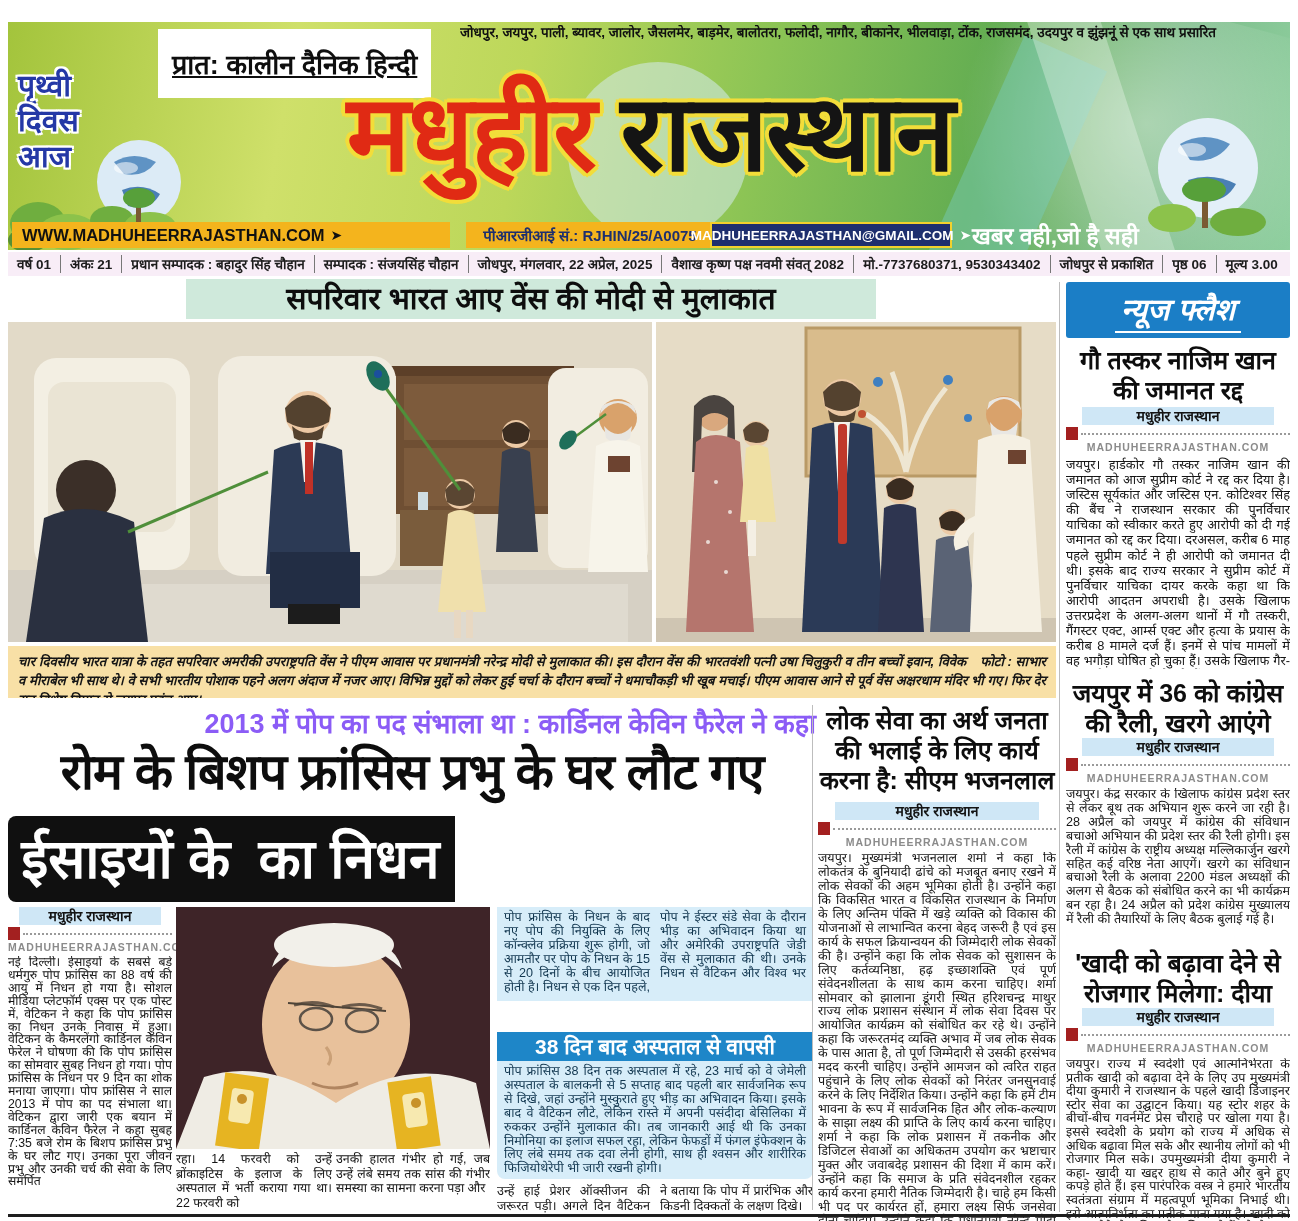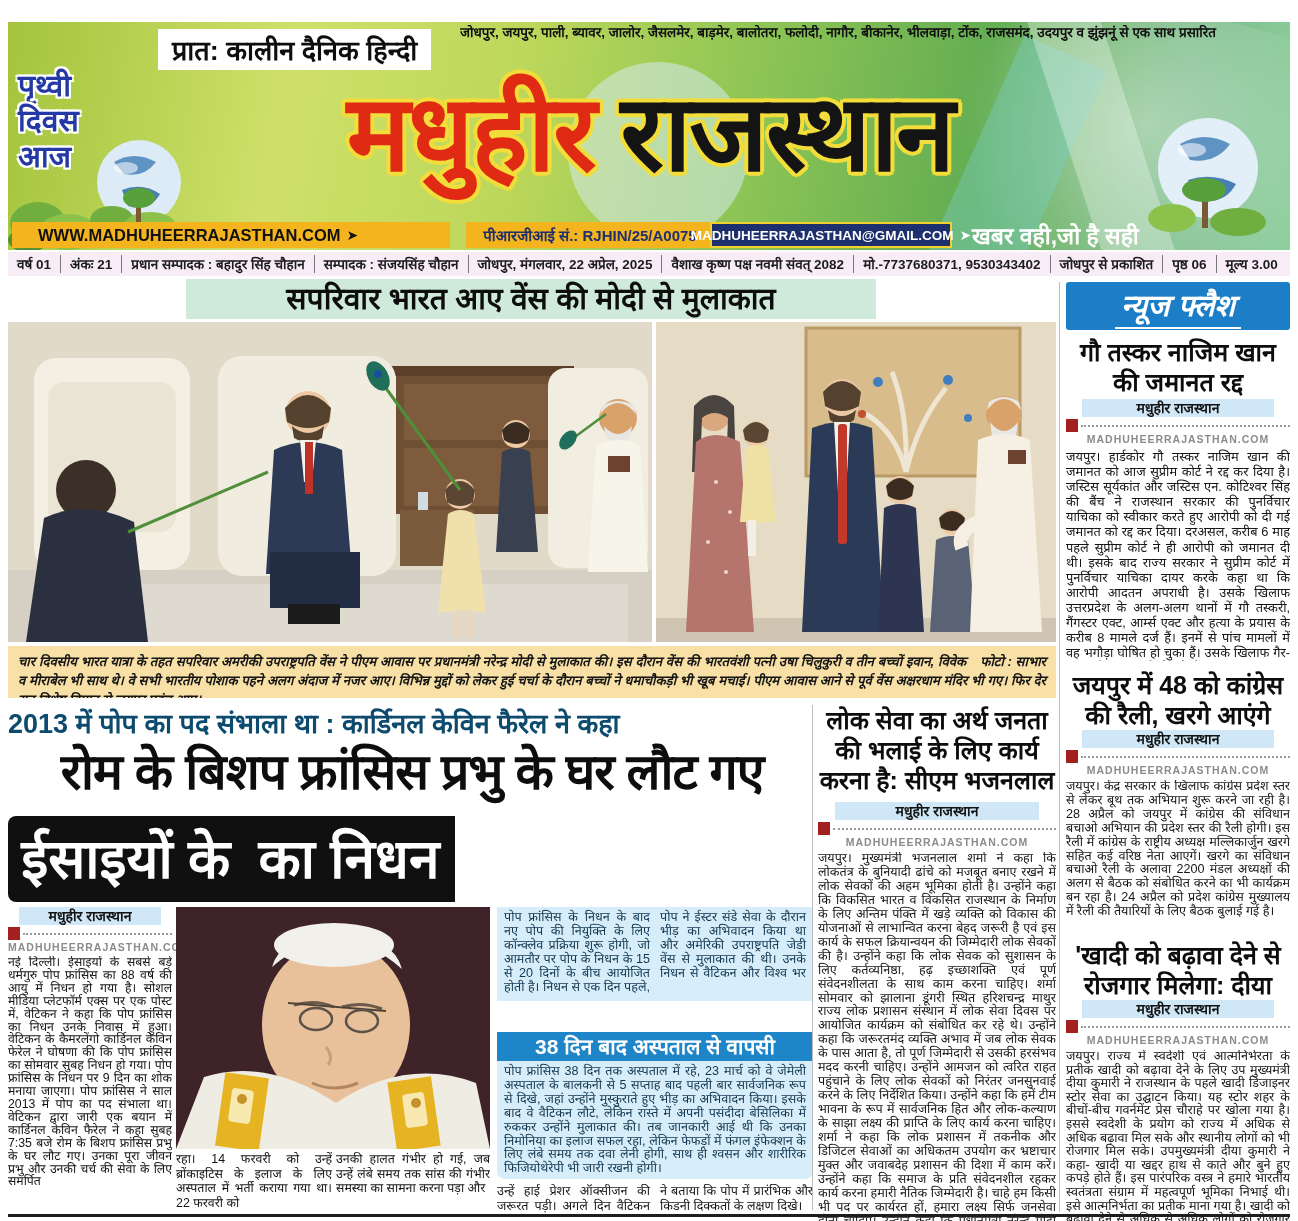--- a/index.html
+++ b/index.html
@@ -10,32 +10,32 @@
   
   .masthead { position:absolute; left:8px; top:22px; width:1282px; height:228px;
     background:linear-gradient(100deg,#a3c43c 0%,#cfe06a 22%,#bcd75a 40%,#8cc455 58%,#63ad52 75%,#7dbd8b 90%,#8fcf9f 100%);
     overflow:hidden; }
   .mh-deco1 { position:absolute; left:880px; top:-30px; width:420px; height:300px;
     background:radial-gradient(circle at 60% 40%, rgba(255,255,255,.38), rgba(255,255,255,0) 60%); transform:rotate(15deg); }
   .mh-deco2 { position:absolute; left:960px; top:20px; width:90px; height:260px; background:rgba(120,205,190,.45); transform:rotate(24deg); }
   .mh-deco3 { position:absolute; left:1060px; top:-20px; width:70px; height:280px; background:rgba(255,255,255,.30); transform:rotate(-18deg); }
   .mh-deco4 { position:absolute; left:560px; top:40px; width:180px; height:180px; border-radius:50%; background:rgba(214,235,240,.55); }
   .mh-cities { position:absolute; left:452px; top:3px; width:824px; font-size:13.5px; line-height:1.25; font-weight:bold; color:#101010; white-space:nowrap; overflow:hidden; }
-  .mh-tagline { position:absolute; left:150px; top:7px; background:#ffffff; padding:2px 14px; font-size:27px; font-weight:bold; color:#0e0e0e; }
+  .mh-tagline { position:absolute; left:150px; top:7px; background:#ffffff; padding:16px 14px; font-size:27px; font-weight:bold; color:#0e0e0e;text-decoration:underline; }
   .mh-earth { position:absolute; left:10px; top:46px; width:96px; font-size:30px; line-height:1.18; font-weight:800; color:#2438a6;
     text-shadow:-2px -2px 0 #fff,2px -2px 0 #fff,-2px 2px 0 #fff,2px 2px 0 #fff,0 2px 0 #fff,0 -2px 0 #fff; }
   .mh-title { position:absolute; left:118px; top:18px; width:1020px; height:196px; text-align:center; font-weight:800;
     font-size:106px; line-height:186px; letter-spacing:-2px; white-space:nowrap; }
   .mh-title .t1 { color:#e02a14; text-shadow:-3px -3px 0 #f2dd3a,3px -3px 0 #f2dd3a,-3px 3px 0 #f2dd3a,3px 3px 0 #f2dd3a,0 4px 0 #f2dd3a,0 -4px 0 #f2dd3a,4px 0 0 #f2dd3a,-4px 0 0 #f2dd3a;margin-left:28px; }
   .mh-title .t2 { color:#141414; text-shadow:-3px -3px 0 #f2dd3a,3px -3px 0 #f2dd3a,-3px 3px 0 #f2dd3a,3px 3px 0 #f2dd3a,0 4px 0 #f2dd3a,0 -4px 0 #f2dd3a,4px 0 0 #f2dd3a,-4px 0 0 #f2dd3a; margin-left:26px; }
   .mh-globe-l { position:absolute; left:76px; top:110px; }
   .mh-globe-r { position:absolute; left:1128px; top:88px; }
   .mh-bush { position:absolute; left:0px; top:152px; }
   .mh-strip { position:absolute; top:200px; height:26px; font-weight:bold; display:flex; align-items:center; }
-  .s-web { left:4px; width:438px; background:#f4b41d; color:#111; font-size:16.5px; padding-left:26px; }
+  .s-web { left:4px; width:438px; background:#f4b41d; color:#111; font-size:16.5px; padding-left:10px; }
   .s-prgi { left:458px; width:248px; background:#f4b41d; color:#1e2f6e; font-size:15px; justify-content:center; }
   .s-email { left:702px; width:242px; background:#1e2f6e; border:2px solid #f2d12c; color:#fff; font-size:13.5px; justify-content:center; }
   .s-slogan { left:964px; width:210px; color:#fff; font-size:23px; }
   .cursor { font-size:14px; margin-left:6px; }
 
   
   .dateline { position:absolute; left:8px; top:252px; width:1282px; height:24px; background:#f8edf7;
     display:flex; align-items:center; font-size:13.5px; font-weight:bold; color:#1c1c1c; overflow:hidden; white-space:nowrap; }
   .dateline span { padding:0 9px; border-left:1px solid #777; }
   .dateline span:first-child { border-left:none; }
@@ -44,21 +44,21 @@
   .lead-head { position:absolute; left:186px; top:279px; width:690px; height:40px; background:#cfe9db;
     text-align:center; font-size:30px; line-height:40px; font-weight:800; color:#0d0d0d; }
   .photo { position:absolute; top:322px; height:320px; overflow:hidden; background:#e5decf; }
   .ph-left { left:8px; width:644px; }
   .ph-right { left:656px; width:400px; }
   .caption { position:absolute; left:8px; top:646px; width:1048px; height:52px; background:#f8e0a6;
     padding:6px 10px; font-size:13.2px; line-height:19px; font-weight:bold; font-style:italic; color:#151515; text-align:justify; overflow:hidden; }
   .caption .credit { float:right; margin-left:14px; }
 
   
-  .kicker { position:absolute; left:8px; top:704px; width:808px; text-align:left; color:#0c4a6e; font-size:27px; font-weight:800; }
+  .kicker { position:absolute; left:8px; top:704px; width:808px; text-align:right; color:#8b5cf6; font-size:27px; font-weight:800; }
   .pope-headline { position:absolute; left:0px; top:735px; width:824px; text-align:center; color:#0d0d0d;
     font-size:50px; line-height:74px; font-weight:800; letter-spacing:-1px; white-space:nowrap; overflow:hidden; }
   .subhead { position:absolute; left:8px; top:816px; width:812px; height:86px; display:flex; border-radius:8px; overflow:hidden; }
   .subhead div { color:#fff; font-weight:800; font-size:55px; line-height:86px; text-align:center; white-space:nowrap; overflow:hidden; }
   .sh1 { background:#101010; width:29%; }
   .sh2 { background:#e01f1f; width:45%; border-radius:14px; }
   .sh3 { background:#101010; width:26%; }
 
   .byl { text-align:center; }
   .byl-strip { display:block; margin:0 auto; width:86%; background:#cfe7f6; font-size:14px; line-height:18px; font-weight:bold; color:#141414; }
@@ -84,21 +84,21 @@
 
   
   .cm { position:absolute; left:818px; top:705px; width:238px; }
   .cm-head { font-size:25px; line-height:30px; font-weight:800; text-align:center; color:#0d0d0d; }
   .cm-body { margin-top:4px; font-size:12.6px; line-height:13.95px; text-align:justify; color:#151515; height:372px; overflow:hidden; font-weight:500; }
 
   
   .sep-v1 { position:absolute; left:1059px; top:282px; width:1px; height:930px; background:#bdbdbd; }
   .sep-v2 { position:absolute; left:812px; top:705px; width:1px; height:505px; background:#bdbdbd; }
   .sidebar { position:absolute; left:1066px; top:282px; width:224px; }
-  .nf-box { background:#1b7ec6; height:48px; display:flex; align-items:center; justify-content:center; border-radius:3px; }
+  .nf-box { background:#1b7ec6; height:56px; display:flex; align-items:center; justify-content:center; border-radius:3px; }
   .nf-box span { color:#fff; font-size:30px; font-weight:800; font-style:italic; border-bottom:2px solid #fff; padding:0 6px 2px 6px; }
   .sb-head { font-size:25px; line-height:30px; font-weight:800; text-align:center; color:#0d0d0d; overflow:hidden; }
   .h1 { margin-top:7px; height:62px; } .h2 { margin-top:9px; height:60px; } .h3 { margin-top:8px; height:60px; }
   .sb-body { text-align:justify; color:#151515; overflow:hidden; font-weight:500; }
   .b1 { margin-top:4px; font-size:12.8px; line-height:15.1px; height:212px; }
   .b2 { margin-top:4px; font-size:12.6px; line-height:13.9px; height:152px; }
   .b3 { margin-top:4px; font-size:12.6px; line-height:13.6px; height:200px; }
 
   .bottom-rule { position:absolute; left:8px; top:1214px; width:1282px; height:3px; background:#1e1e1e; }
 </style>
@@ -363,21 +363,21 @@
     <div class="byl">
       <span class="byl-strip">मधुहीर राजस्थान</span>
       <div class="byl-dots">
           <span class="byl-sq"></span>
           <span class="byl-line"></span>
         </div>
       <span class="byl-site">MADHUHEERRAJASTHAN.COM</span>
     </div>
     <div class="sb-body b1">जयपुर। हार्डकोर गौ तस्कर नाजिम खान की जमानत को आज सुप्रीम कोर्ट ने रद्द कर दिया है। जस्टिस सूर्यकांत और जस्टिस एन. कोटिश्वर सिंह की बैंच ने राजस्थान सरकार की पुनर्विचार याचिका को स्वीकार करते हुए आरोपी को दी गई जमानत को रद्द कर दिया। दरअसल, करीब 6 माह पहले सुप्रीम कोर्ट ने ही आरोपी को जमानत दी थी। इसके बाद राज्य सरकार ने सुप्रीम कोर्ट में पुनर्विचार याचिका दायर करके कहा था कि आरोपी आदतन अपराधी है। उसके खिलाफ उत्तरप्रदेश के अलग-अलग थानों में गौ तस्करी, गैंगस्टर एक्ट, आर्म्स एक्ट और हत्या के प्रयास के करीब 8 मामले दर्ज हैं। इनमें से पांच मामलों में वह भगौड़ा घोषित हो चुका हैं। उसके खिलाफ गैर-जमानती वारंट जारी हो चुके हैं।</div>
 
-    <div class="sb-head h2">जयपुर में 48 को कांग्रेस की रैली, खरगे आएंगे</div>
+    <div class="sb-head h2">जयपुर में 36 को कांग्रेस की रैली, खरगे आएंगे</div>
     <div class="byl">
       <span class="byl-strip">मधुहीर राजस्थान</span>
       <div class="byl-dots">
           <span class="byl-sq"></span>
           <span class="byl-line"></span>
         </div>
       <span class="byl-site">MADHUHEERRAJASTHAN.COM</span>
     </div>
     <div class="sb-body b2">जयपुर। केंद्र सरकार के खिलाफ कांग्रेस प्रदेश स्तर से लेकर बूथ तक अभियान शुरू करने जा रही है। 28 अप्रैल को जयपुर में कांग्रेस की संविधान बचाओ अभियान की प्रदेश स्तर की रैली होगी। इस रैली में कांग्रेस के राष्ट्रीय अध्यक्ष मल्लिकार्जुन खरगे सहित कई वरिष्ठ नेता आएगें। खरगे का संविधान बचाओ रैली के अलावा 2200 मंडल अध्यक्षों की अलग से बैठक को संबोधित करने का भी कार्यक्रम बन रहा है। 24 अप्रैल को प्रदेश कांग्रेस मुख्यालय में रैली की तैयारियों के लिए बैठक बुलाई गई है।</div>
 

